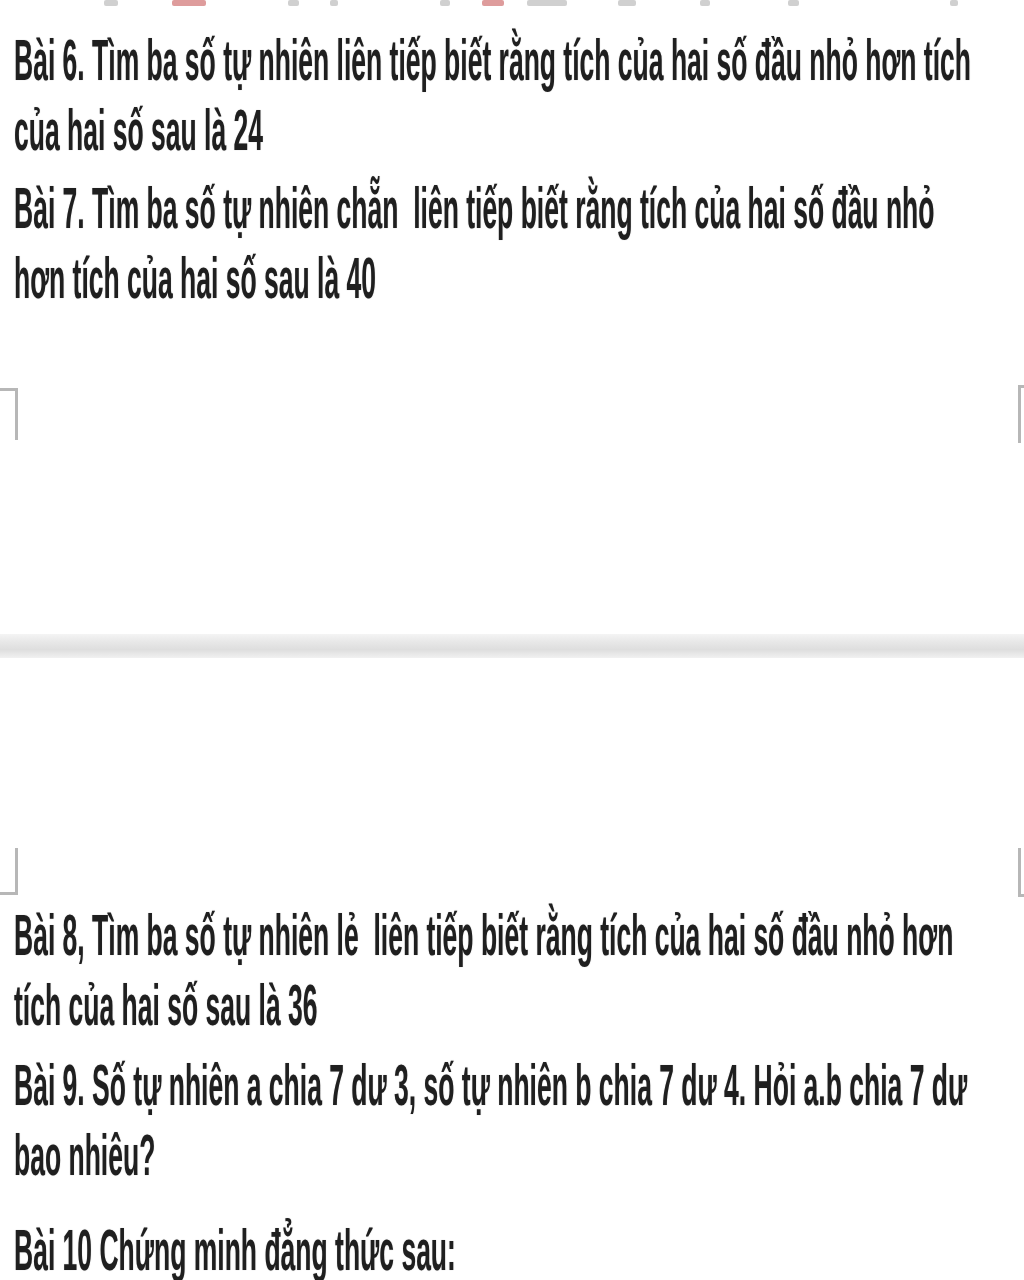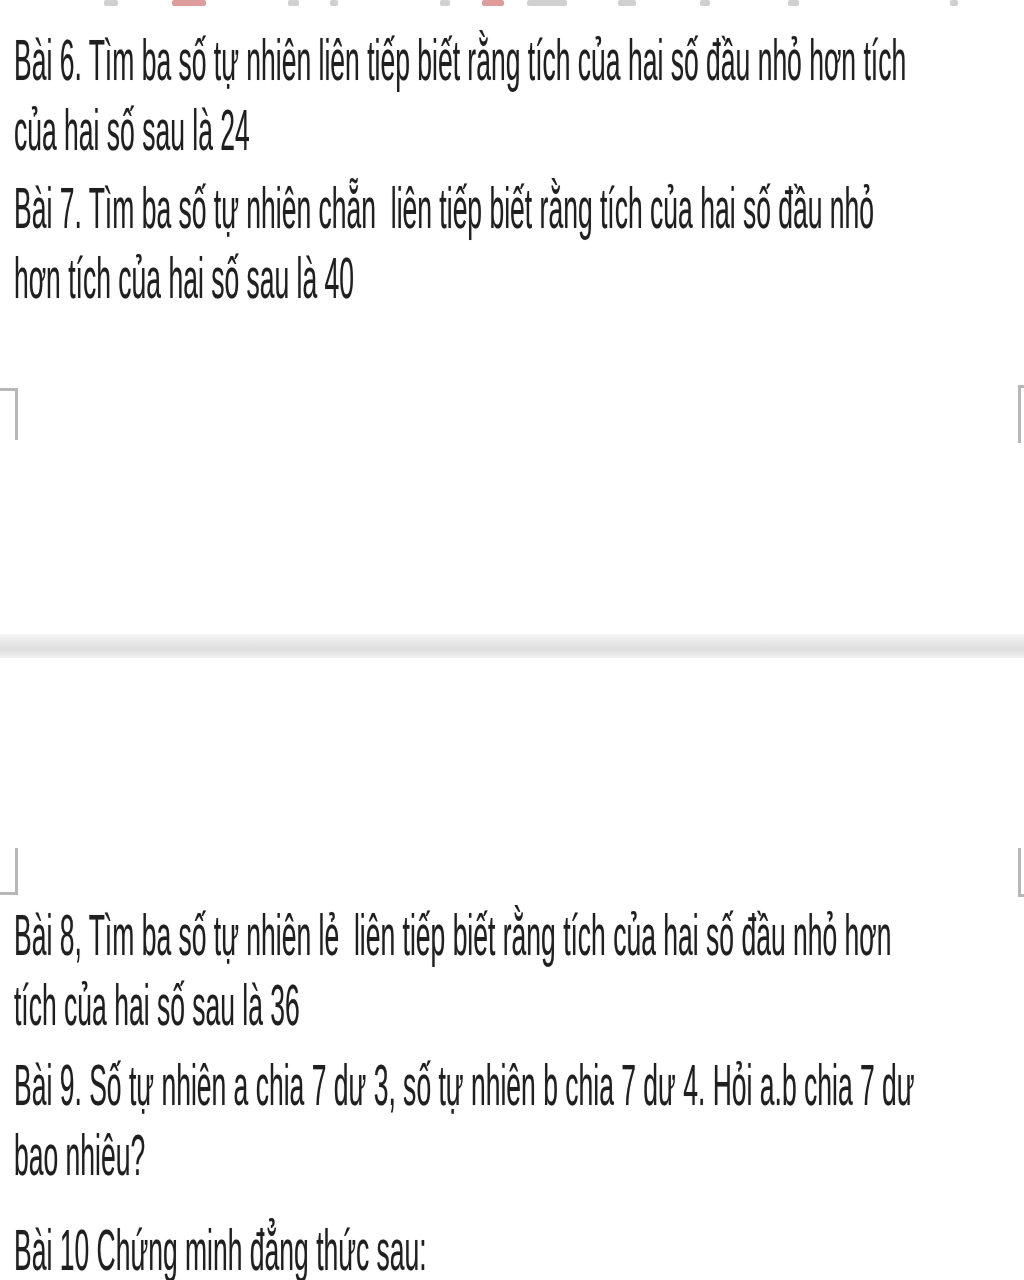--- a/index.html
+++ b/index.html
@@ -1,19 +1,20 @@
 <!DOCTYPE html>
 <html><head>
 <meta charset="utf-8">
 <style>
   html,body { margin:0; padding:0; }
   .page {
     position:relative; width:1024px; height:1280px;
     background:#ffffff; overflow:hidden;
     font-family:"Liberation Sans", sans-serif;
+    font-weight:bold;
   }
   
   .para {
     position:absolute; left:14px;
     font-size:57px; line-height:70px; color:#1f1f1f;
     transform:scaleX(0.465); transform-origin:0 0;
     text-shadow:0 0 1.5px rgba(40,40,40,0.35);
   }
   .line { white-space:pre; }
   .p1 { top:25px; }

